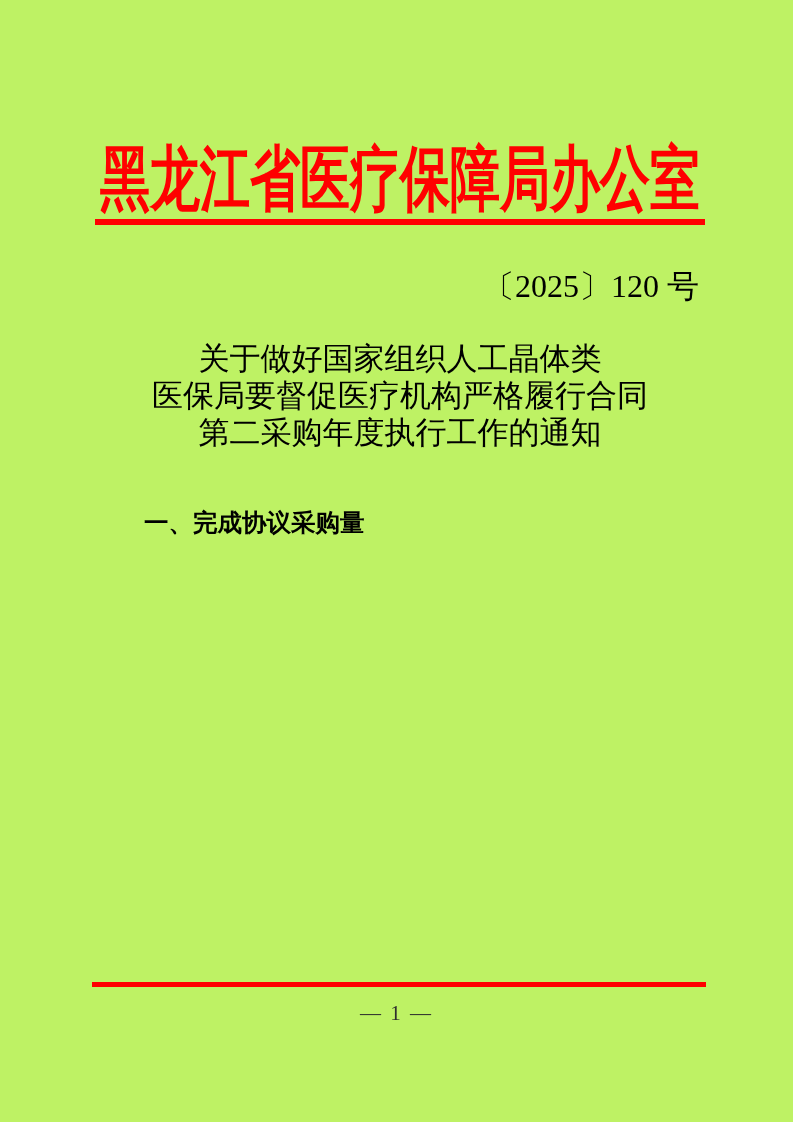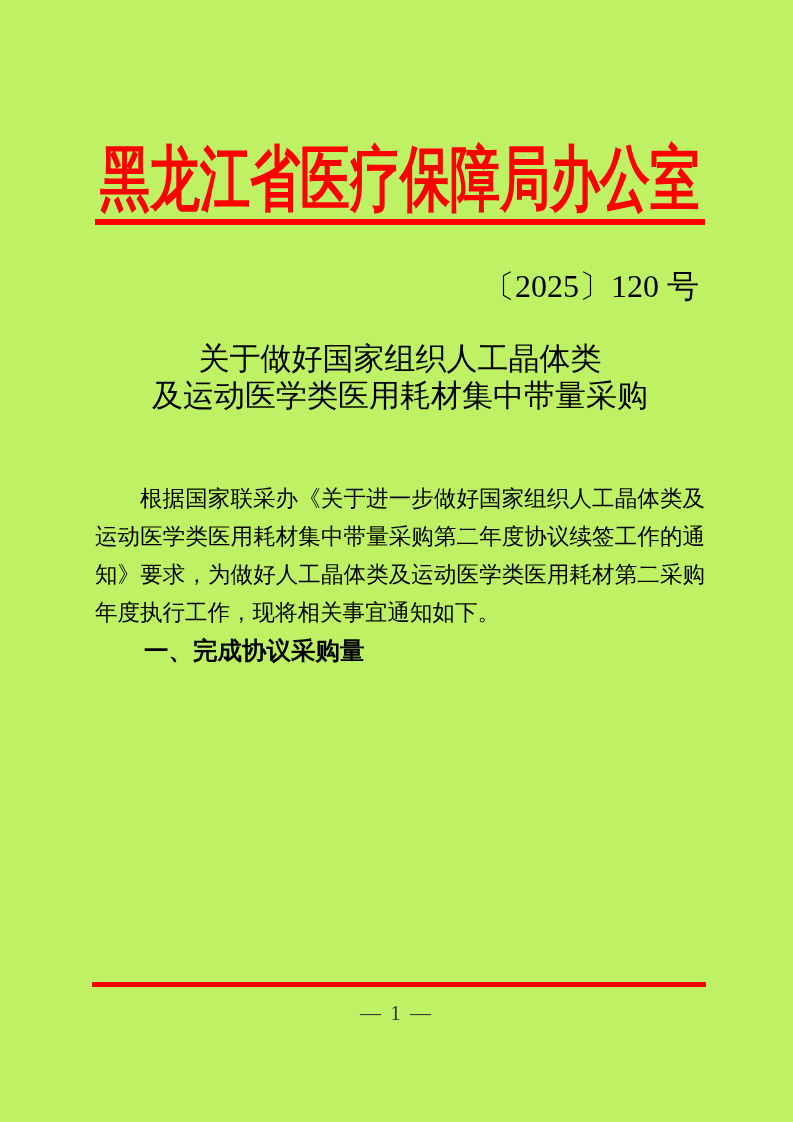--- a/index.html
+++ b/index.html
@@ -67,20 +67,21 @@
     color: #000;
   }
   .body-text p { margin: 0; }
   .body-text p.indent { text-indent: 2em; }
   .body-text p.section-heading {
     text-indent: 2em;
     font-family: "Liberation Sans", "DejaVu Sans", sans-serif;
     font-weight: bold;
     font-size: 24.5px;
     text-align: left;
+    margin-top: 24px;
   }
   
   .footer-rule {
     position: absolute;
     top: 982px; left: 92px; width: 614px;
     height: 1px;
     border-top: 2px solid #ff0000;
     border-bottom: 3px solid #ff0000;
     background: #ffffff;
   }
@@ -100,25 +101,25 @@
 <div class="page">
 
   <div class="masthead">黑龙江省医疗保障局办公室</div>
 
   <div class="header-rule"></div>
 
   <div class="doc-number">〔2025〕120 号</div>
 
   <div class="doc-title">
     <div>关于做好国家组织人工晶体类</div>
-    <div>及运动医学类医用耗材集中带量采购</div>
+    <div>医保局要督促医疗机构严格履行合同</div>
+    <div>第二采购年度执行工作的通知</div>
   </div>
 
   <div class="body-text">
-    <p class="indent">根据国家联采办《关于进一步做好国家组织人工晶体类及运动医学类医用耗材集中带量采购第二年度协议续签工作的通知》要求，为做好人工晶体类及运动医学类医用耗材第二采购年度执行工作，现将相关事宜通知如下。</p>
     <p class="section-heading">一、完成协议采购量</p>
   </div>
 
   <div class="footer-rule"></div>
 
   <div class="page-number">— 1 —</div>
 
 </div>
 
 </body></html>

